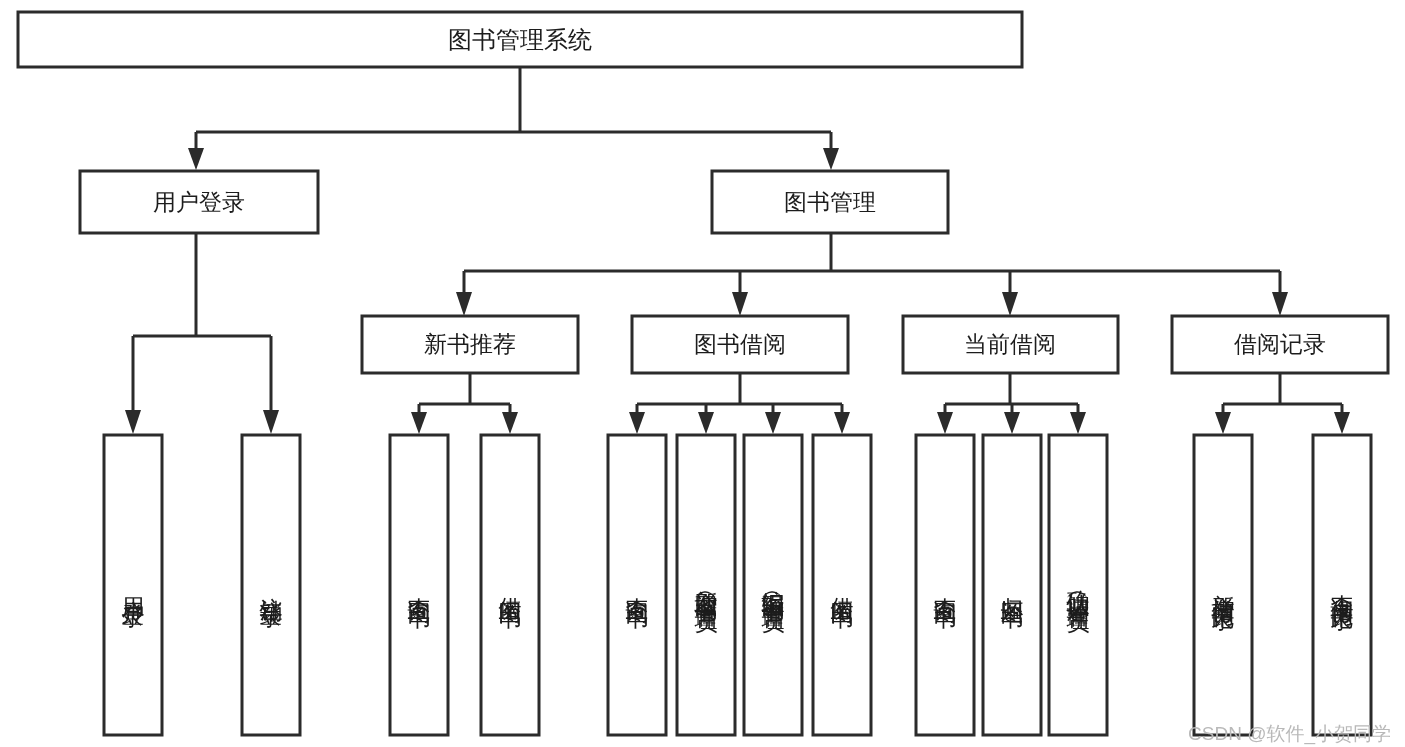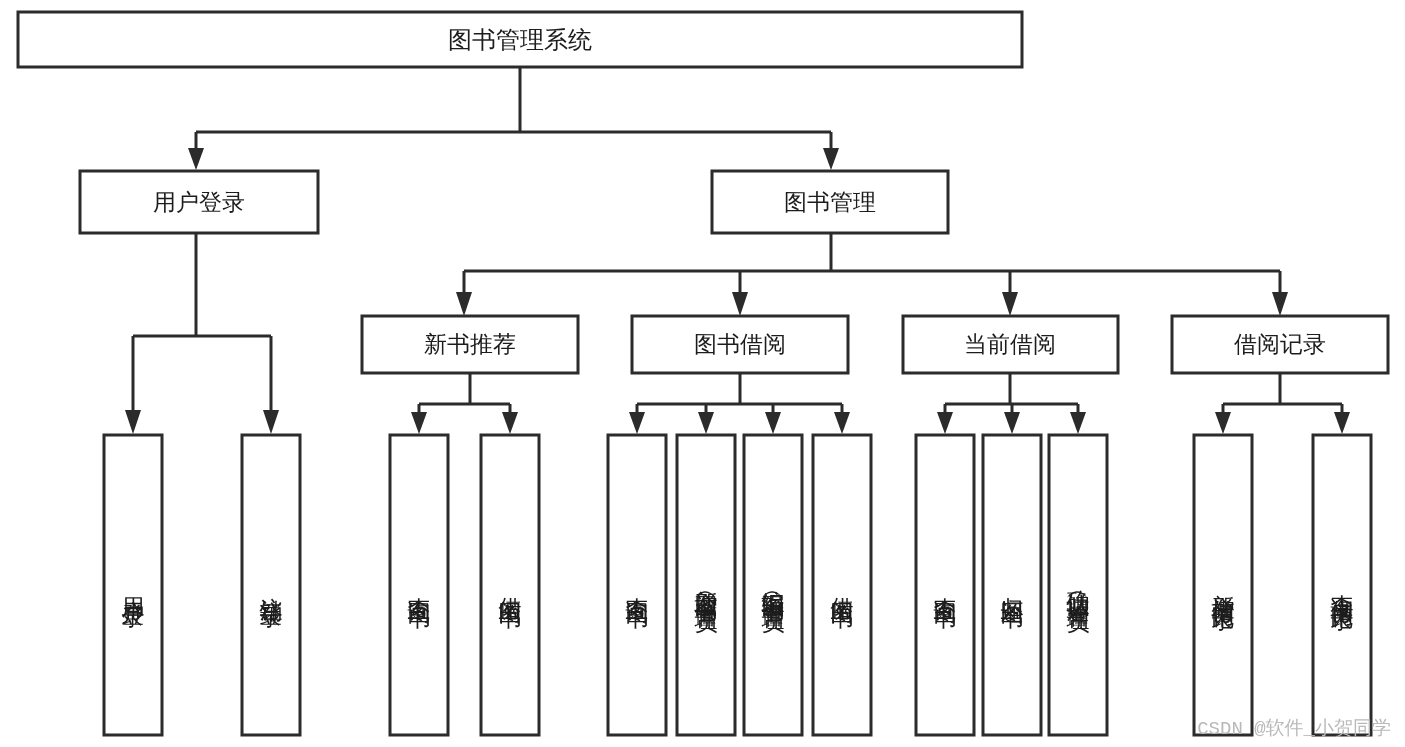--- a/index.html
+++ b/index.html
@@ -72,22 +72,22 @@
     height: 100%;
     display: flex;
     align-items: center;
     justify-content: center;
     white-space: nowrap;
     box-sizing: border-box;
   }
   .watermark {
     position: absolute;
     right: 14px;
-    bottom: 6px;
-    font-family: Liberation Mono, monospace;
+    bottom: 0;
+    font-family: Liberation Sans, sans-serif;
     font-size: 19px;
     color: #b9b9b9;
     white-space: nowrap;
     pointer-events: none;
   }
 </style>
 </head>
 <body>
 
 <div id="diagram-root">

